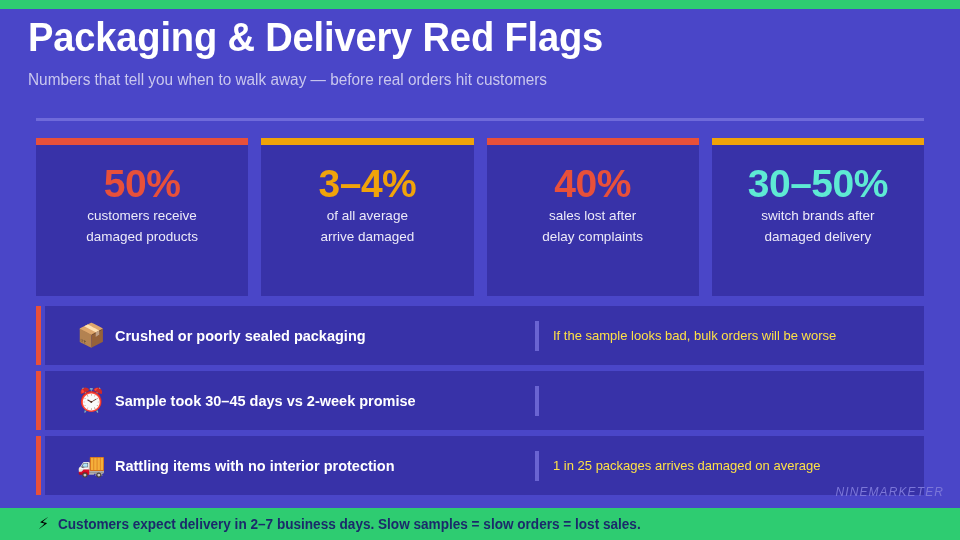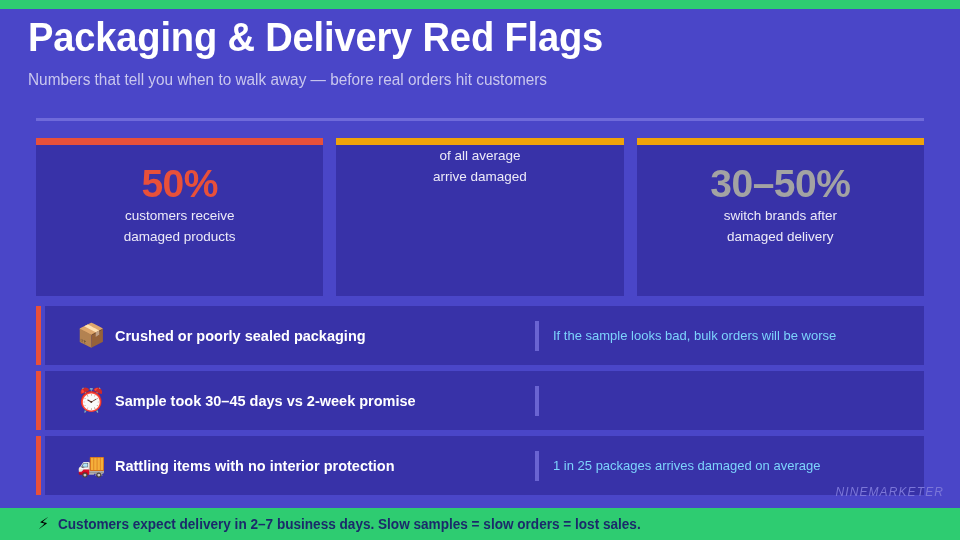--- a/index.html
+++ b/index.html
@@ -45,21 +45,21 @@
   .row{position:relative;height:59px;margin-bottom:6px;display:flex;align-items:center;}
   .row-accent{position:absolute;left:0;top:0;width:5px;height:59px;background:#e8503a;}
   .row-body{position:absolute;left:9px;top:0;right:0;height:59px;background:#3832a8;
             display:flex;align-items:center;}
   .row-icon{width:46px;display:flex;align-items:center;justify-content:center;
             font-size:23px;line-height:1;margin-left:24px;
             font-family:"DejaVu Sans",sans-serif;}
   .row-title{flex:0 0 auto;width:420px;font-size:14.5px;font-weight:bold;color:#ffffff;
              line-height:18px;padding-right:20px;box-sizing:border-box;}
   .row-sep{width:4px;height:30px;background:#6a64d2;flex:0 0 auto;margin-right:14px;}
-  .row-detail{flex:1 1 auto;font-size:13px;line-height:19px;color:#7dd3fc;padding-right:16px;}
+  .row-detail{flex:1 1 auto;font-size:13px;line-height:19px;color:#fde047;padding-right:16px;}
 
   
   .watermark{position:absolute;right:16px;top:485px;font-size:12px;font-style:italic;
              color:#7b76d8;letter-spacing:1.1px;font-weight:normal;}
 
   
   .footer{position:absolute;left:0;bottom:0;width:960px;height:32px;background:#2ecc71;
           display:flex;align-items:center;}
   .footer-icon{margin-left:38px;font-size:16px;line-height:1;font-family:"DejaVu Sans",sans-serif;}
   .footer-text{margin-left:9px;font-size:14px;font-weight:bold;color:#1b2a6b;
@@ -85,30 +85,39 @@
       <div class="stat-bar" style="background:#e8503a"></div>
       <div class="stat-value" style="color:#e8503a">50%</div>
       <div class="stat-label">
         <span>customers receive</span><br>
         <span>damaged products</span>
       </div>
     </div>
 
     <div class="stat-card">
       <div class="stat-bar" style="background:#f0a30a"></div>
+      <div class="stat-value" style="color:#f0a30a">3–4%</div>
       <div class="stat-label">
         <span>of all average</span><br>
         <span>arrive damaged</span>
       </div>
     </div>
 
+    <div class="stat-card">
+      <div class="stat-bar" style="background:#e8503a"></div>
+      <div class="stat-value" style="color:#e8503a">40%</div>
+      <div class="stat-label">
+        <span>sales lost after</span><br>
+        <span>delay complaints</span>
+      </div>
+    </div>
 
     <div class="stat-card">
       <div class="stat-bar" style="background:#f0a30a"></div>
-      <div class="stat-value" style="color:#a3a3a3">30–50%</div>
+      <div class="stat-value" style="color:#5eead4">30–50%</div>
       <div class="stat-label">
         <span>switch brands after</span><br>
         <span>damaged delivery</span>
       </div>
     </div>
 
   </div>
 
   <div class="rows">
 

